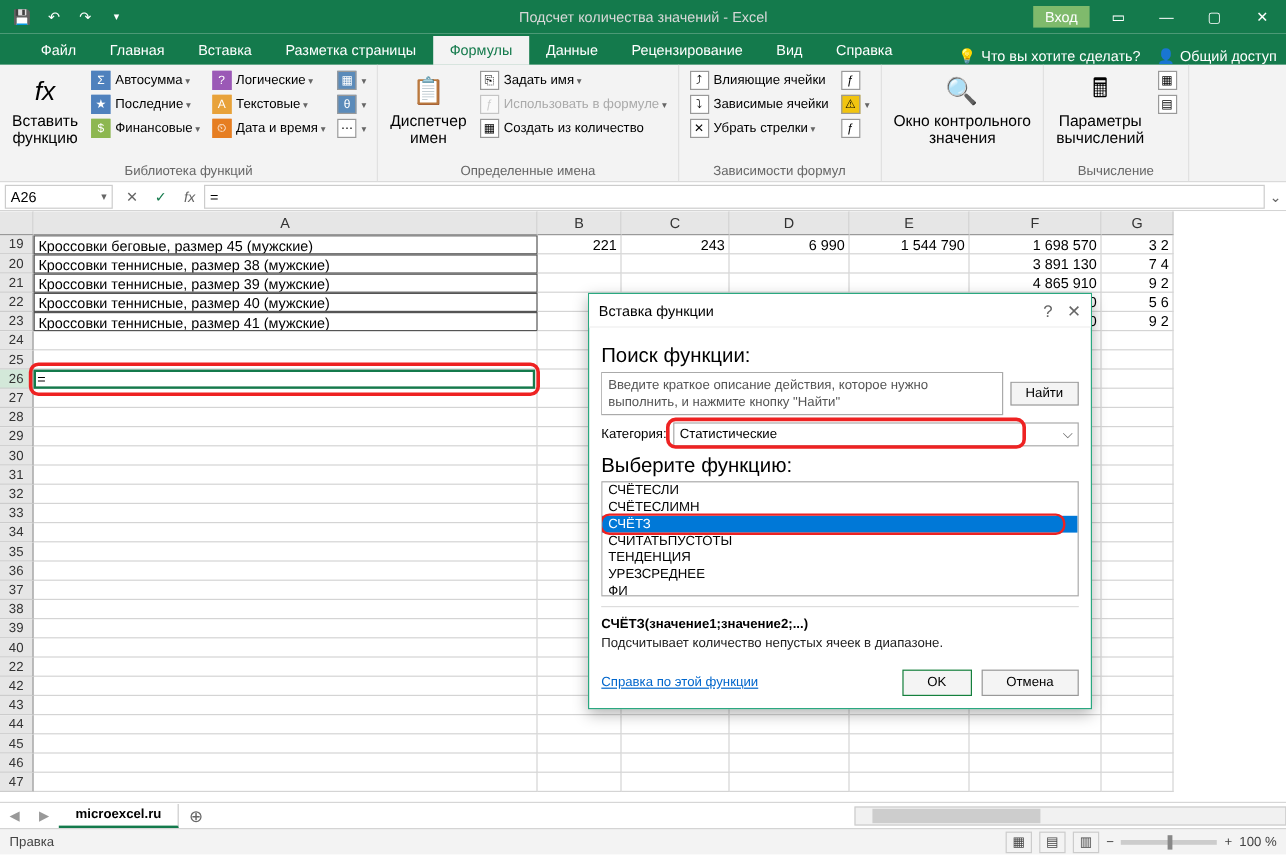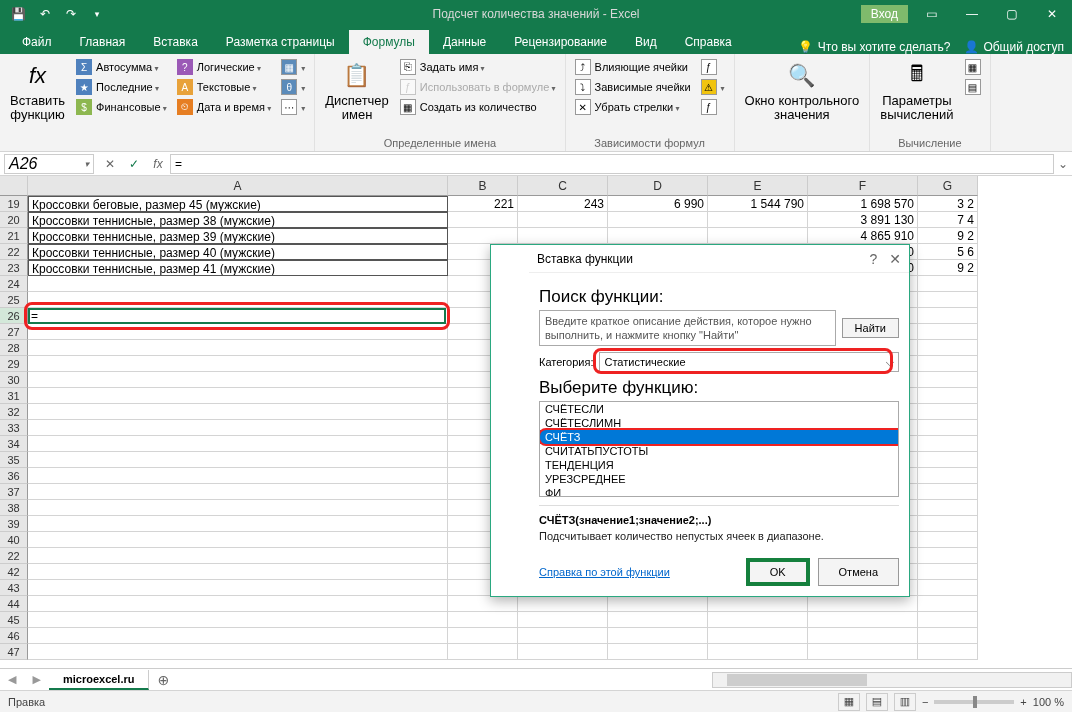--- a/index.html
+++ b/index.html
@@ -8,42 +8,42 @@
 
 .titlebar { height: 28px; background: #147a4c; display: flex; align-items: center; color: #fff; position: relative; }
 .titlebar .qat { display: flex; gap: 4px; padding-left: 8px; }
 .titlebar .qat-btn { width: 22px; height: 22px; display: flex; align-items: center; justify-content: center; cursor: pointer; }
 .titlebar .title { position: absolute; left: 50%; transform: translateX(-50%); font-size: 12px; color: #d8d8d8; }
 .titlebar .right { margin-left: auto; display: flex; align-items: center; }
 .titlebar .login-btn { background: #7fba6c; color: #fff; padding: 2px 10px; margin-right: 4px; font-size: 12px; cursor: pointer; }
 .titlebar .win-btn { width: 40px; height: 28px; display: flex; align-items: center; justify-content: center; color: #fff; cursor: pointer; }
 
 
-.ribbon-tabs { height: 26px; background: #147a4c; display: flex; align-items: flex-end; padding-left: 8px; }
+.ribbon-tabs { height: 26px; background: #147a4c; display: flex; align-items: flex-end; padding-left: 20px; }
 .ribbon-tab { padding: 5px 14px; color: #fff; font-size: 12px; cursor: pointer; }
 .ribbon-tab.active { background: #f3f3f3; color: #147a4c; }
 .ribbon-help { margin-left: auto; display: flex; align-items: center; color: #fff; padding-right: 8px; gap: 14px; }
 .ribbon-help span { font-size: 12px; cursor: pointer; display: flex; align-items: center; gap: 4px; }
 
 
 .ribbon { height: 98px; background: #f3f3f3; border-bottom: 1px solid #d4d4d4; display: flex; }
 .rgroup { border-right: 1px solid #e1e1e1; padding: 4px 6px 2px; display: flex; flex-direction: column; }
 .rgroup-body { flex: 1; display: flex; gap: 4px; }
 .rgroup-label { text-align: center; font-size: 11px; color: #666; padding-top: 2px; }
 .big-btn { display: flex; flex-direction: column; align-items: center; justify-content: flex-start; padding: 2px 4px; cursor: pointer; min-width: 44px; }
 .big-btn .icon { width: 32px; height: 32px; display: flex; align-items: center; justify-content: center; font-size: 22px; }
 .big-btn .lbl { font-size: 13px; text-align: center; line-height: 1.1; margin-top: 2px; }
 .stack { display: flex; flex-direction: column; gap: 2px; }
 .small-btn { display: flex; align-items: center; gap: 4px; padding: 1px 3px; cursor: pointer; font-size: 11px; white-space: nowrap; }
 .small-btn .sicon { width: 16px; height: 16px; display: inline-flex; align-items: center; justify-content: center; border: 1px solid #999; background: #fff; font-size: 10px; }
 .small-btn .drop::after { content: ' ▾'; font-size: 8px; color: #666; }
 
 
 .formula-bar { height: 24px; border-bottom: 1px solid #d4d4d4; display: flex; align-items: center; background: #fff; }
-.name-box { width: 90px; height: 20px; border: 1px solid #ccc; margin: 0 4px; padding: 0 4px; font-size: 16px; display: flex; align-items: center; font-style: italic; }
+.name-box { width: 90px; height: 20px; border: 1px solid #ccc; margin: 0 4px; padding: 0 4px; font-size: 12px; display: flex; align-items: center; }
 .name-box::after { content: '▾'; margin-left: auto; font-size: 9px; color: #666; }
 .fbar-btn { width: 24px; height: 20px; display: flex; align-items: center; justify-content: center; color: #666; cursor: pointer; }
 .fbar-input { flex: 1; height: 20px; border: 1px solid #ccc; padding: 0 4px; font-size: 12px; display: flex; align-items: center; }
 .fbar-expand { width: 18px; text-align: center; color: #666; cursor: pointer; }
 
 
 .grid-area { position: relative; height: 492px; background: #fff; overflow: hidden; }
 .col-headers { display: flex; height: 20px; position: sticky; top: 0; }
 .corner { width: 28px; height: 20px; background: #e6e6e6; border-right: 1px solid #ccc; border-bottom: 1px solid #999; }
 .col-h { background: #e6e6e6; border-right: 1px solid #ccc; border-bottom: 1px solid #999; text-align: center; font-size: 12px; line-height: 20px; color: #333; }
@@ -67,42 +67,42 @@
 .hscroll-thumb { position: absolute; left: 14px; top: 1px; width: 140px; height: 12px; background: #cdcdcd; }
 
 
 .statusbar { height: 22px; background: #f3f3f3; border-top: 1px solid #d4d4d4; display: flex; align-items: center; font-size: 11px; padding: 0 8px; color: #444; }
 .statusbar .right { margin-left: auto; display: flex; align-items: center; gap: 6px; }
 .view-btn { width: 22px; height: 18px; border: 1px solid #ccc; display: flex; align-items: center; justify-content: center; cursor: pointer; }
 .zoom-slider { width: 80px; height: 4px; background: #ccc; position: relative; }
 .zoom-slider::after { content: ''; position: absolute; left: 48%; top: -4px; width: 4px; height: 12px; background: #888; }
 
 
-.dialog { position: absolute; left: 490px; top: 244px; width: 420px; background: #fff; border: 1px solid #2aa880; box-shadow: 0 4px 12px rgba(0,0,0,0.3); font-size: 11px; padding-left: 38px; }
+.dialog { position: absolute; left: 490px; top: 244px; width: 420px; background: #fff; border: 1px solid #2aa880; box-shadow: 0 4px 12px rgba(0,0,0,0.3); font-size: 11px; }
 .dlg-title { height: 28px; background: #fff; border-bottom: 1px solid #eee; display: flex; align-items: center; padding: 0 8px; font-size: 12px; }
 .dlg-title .dclose { margin-left: auto; display: flex; gap: 12px; }
 .dlg-title .dclose span { cursor: pointer; font-size: 14px; color: #666; }
 .dlg-body { padding: 8px 10px; }
 .dlg-label { margin: 6px 0 3px; font-size: 17px; }
 .dlg-row { display: flex; gap: 6px; align-items: center; }
 .dlg-textarea { flex: 1; height: 36px; border: 1px solid #aaa; padding: 3px 5px; font-size: 11px; color: #555; line-height: 1.3; resize: none; }
 .dlg-btn { padding: 3px 12px; border: 1px solid #999; background: #f4f4f4; cursor: pointer; font-size: 11px; }
 .dlg-select { flex: 1; height: 20px; border: 1px solid #aaa; padding: 0 4px; font-size: 11px; display: flex; align-items: center; background: #fff; }
 .dlg-select::after { content: '⌵'; margin-left: auto; color: #666; }
 .dlg-listbox { border: 1px solid #aaa; height: 96px; overflow-y: auto; margin-top: 2px; position: relative; }
 .dlg-listitem { padding: 1px 5px; font-size: 11px; cursor: pointer; }
 .dlg-listitem.selected { background: #0078d7; color: #fff; }
 .dlg-divider { border-top: 1px solid #ddd; margin: 8px 0; }
 .dlg-sig { font-weight: bold; font-size: 11px; }
 .dlg-desc { font-size: 11px; margin-top: 4px; color: #222; }
 .dlg-footer { display: flex; align-items: center; padding: 8px 10px 10px; }
 .dlg-link { color: #0066cc; text-decoration: underline; cursor: pointer; font-size: 11px; }
 .dlg-footer .btns { margin-left: auto; display: flex; gap: 8px; }
 .dlg-footer .btns .dlg-btn { padding: 4px 20px; }
-.dlg-footer .btns .dlg-btn.primary { border: 4px solid #15803d; margin-left: 32px; }
+.dlg-footer .btns .dlg-btn.primary { border: 1px solid #15803d; margin-left: 32px; }
 .dlg-listbox::-webkit-scrollbar { width: 16px; }
 .dlg-listbox::-webkit-scrollbar-track { background: #f1f1f1; }
 .dlg-listbox::-webkit-scrollbar-thumb { background: #cdcdcd; }
 </style>
 </head>
 <body>
 
 <div class="titlebar">
   <div class="qat">
     <div class="qat-btn">💾</div>
@@ -182,20 +182,21 @@
         <div class="small-btn">
             <span class="sicon" style="background:#5b8bba;color:#fff;">θ</span>
             <span class="drop"></span>
           </div>
         <div class="small-btn">
             <span class="sicon">⋯</span>
             <span class="drop"></span>
           </div>
       </div>
     </div>
+    <div class="rgroup-label">Библиотека функций</div>
   </div>
 
   <div class="rgroup">
     <div class="rgroup-body">
       <div class="big-btn">
         <div class="icon">📋</div>
         <div class="lbl" style="white-space:pre-line;">Диспетчер
 имен</div>
       </div>
       <div class="stack">

